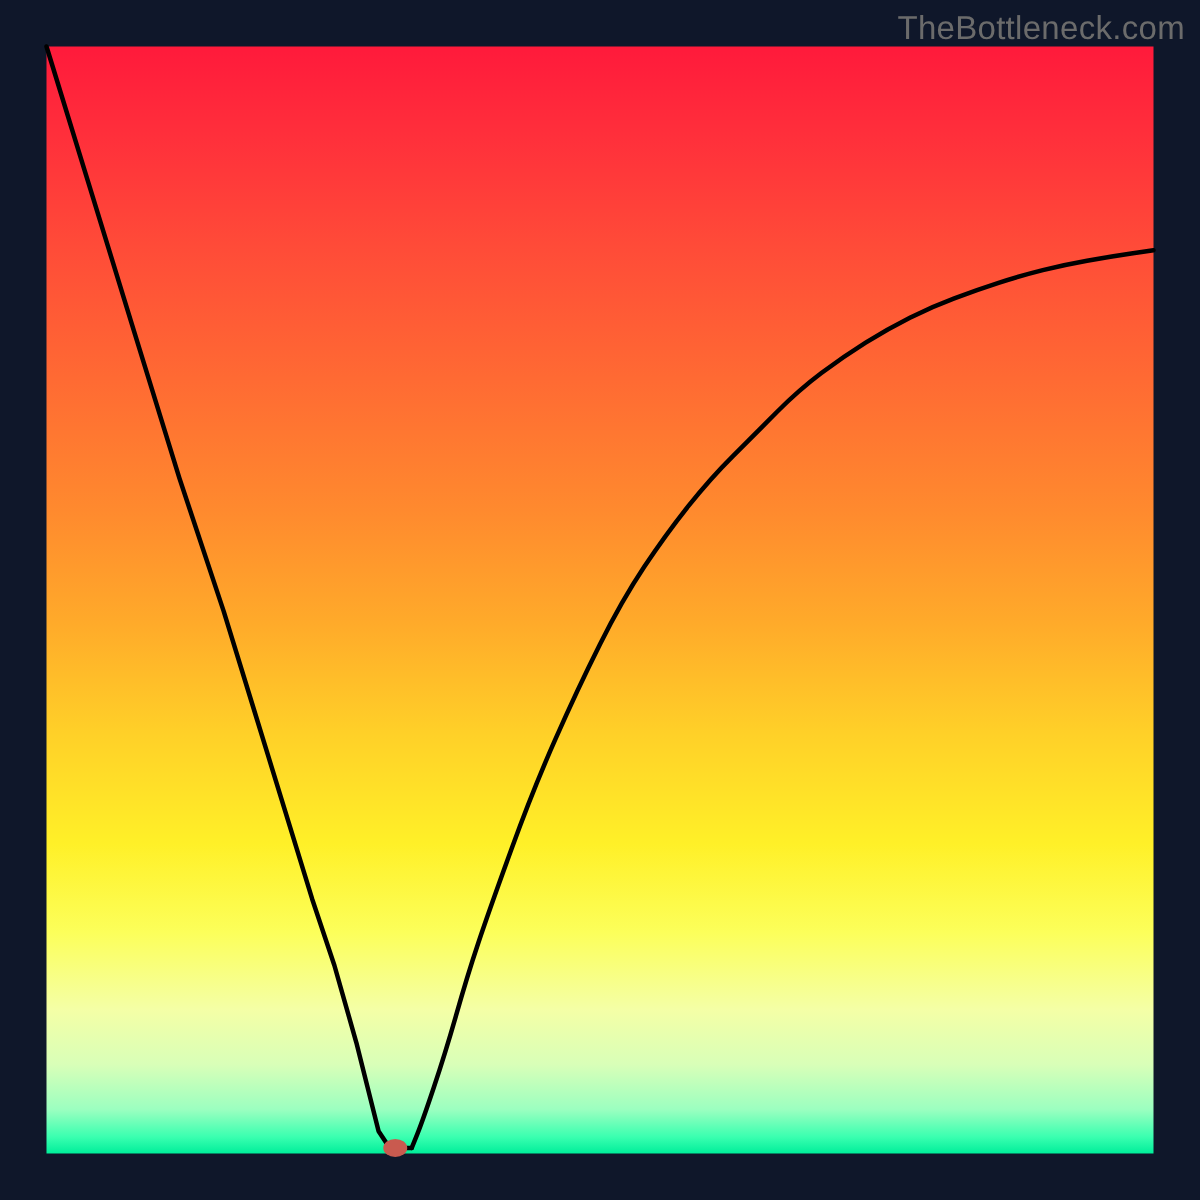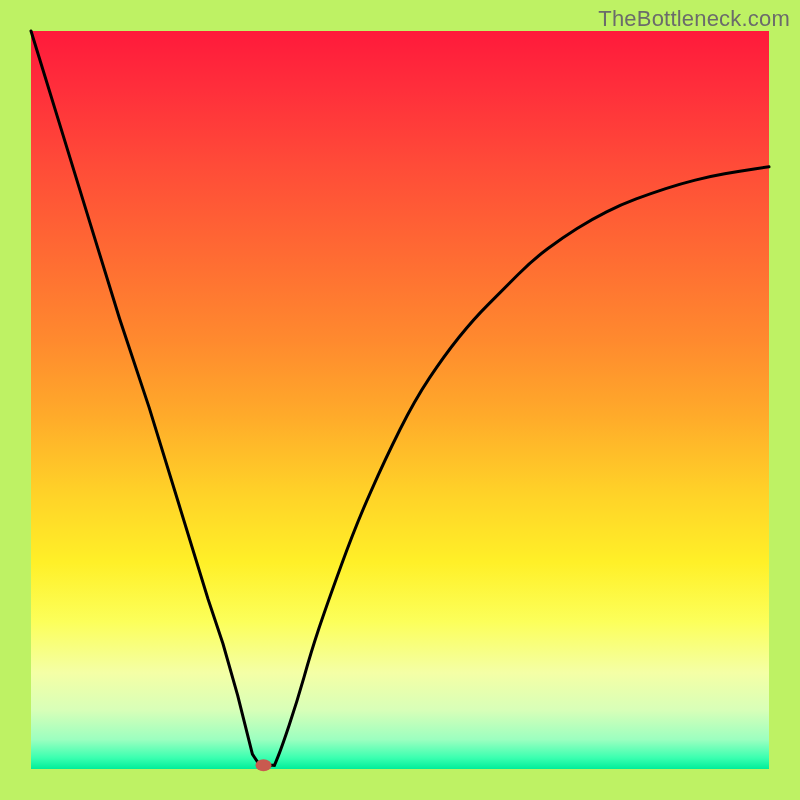--- a/index.html
+++ b/index.html
@@ -8,21 +8,21 @@
     width: 800px;
     height: 800px;
     overflow: hidden;
     background: #000;
     font-family: Arial, Helvetica, sans-serif;
   }
   .frame {
     position: relative;
     width: 800px;
     height: 800px;
-    background: #bef264;
+    background: #0f172a;
   }
   .plot-area {
     position: absolute;
     left: 31px;
     top: 31px;
     width: 738px;
     height: 738px;
     
     background: linear-gradient(
       to bottom,

